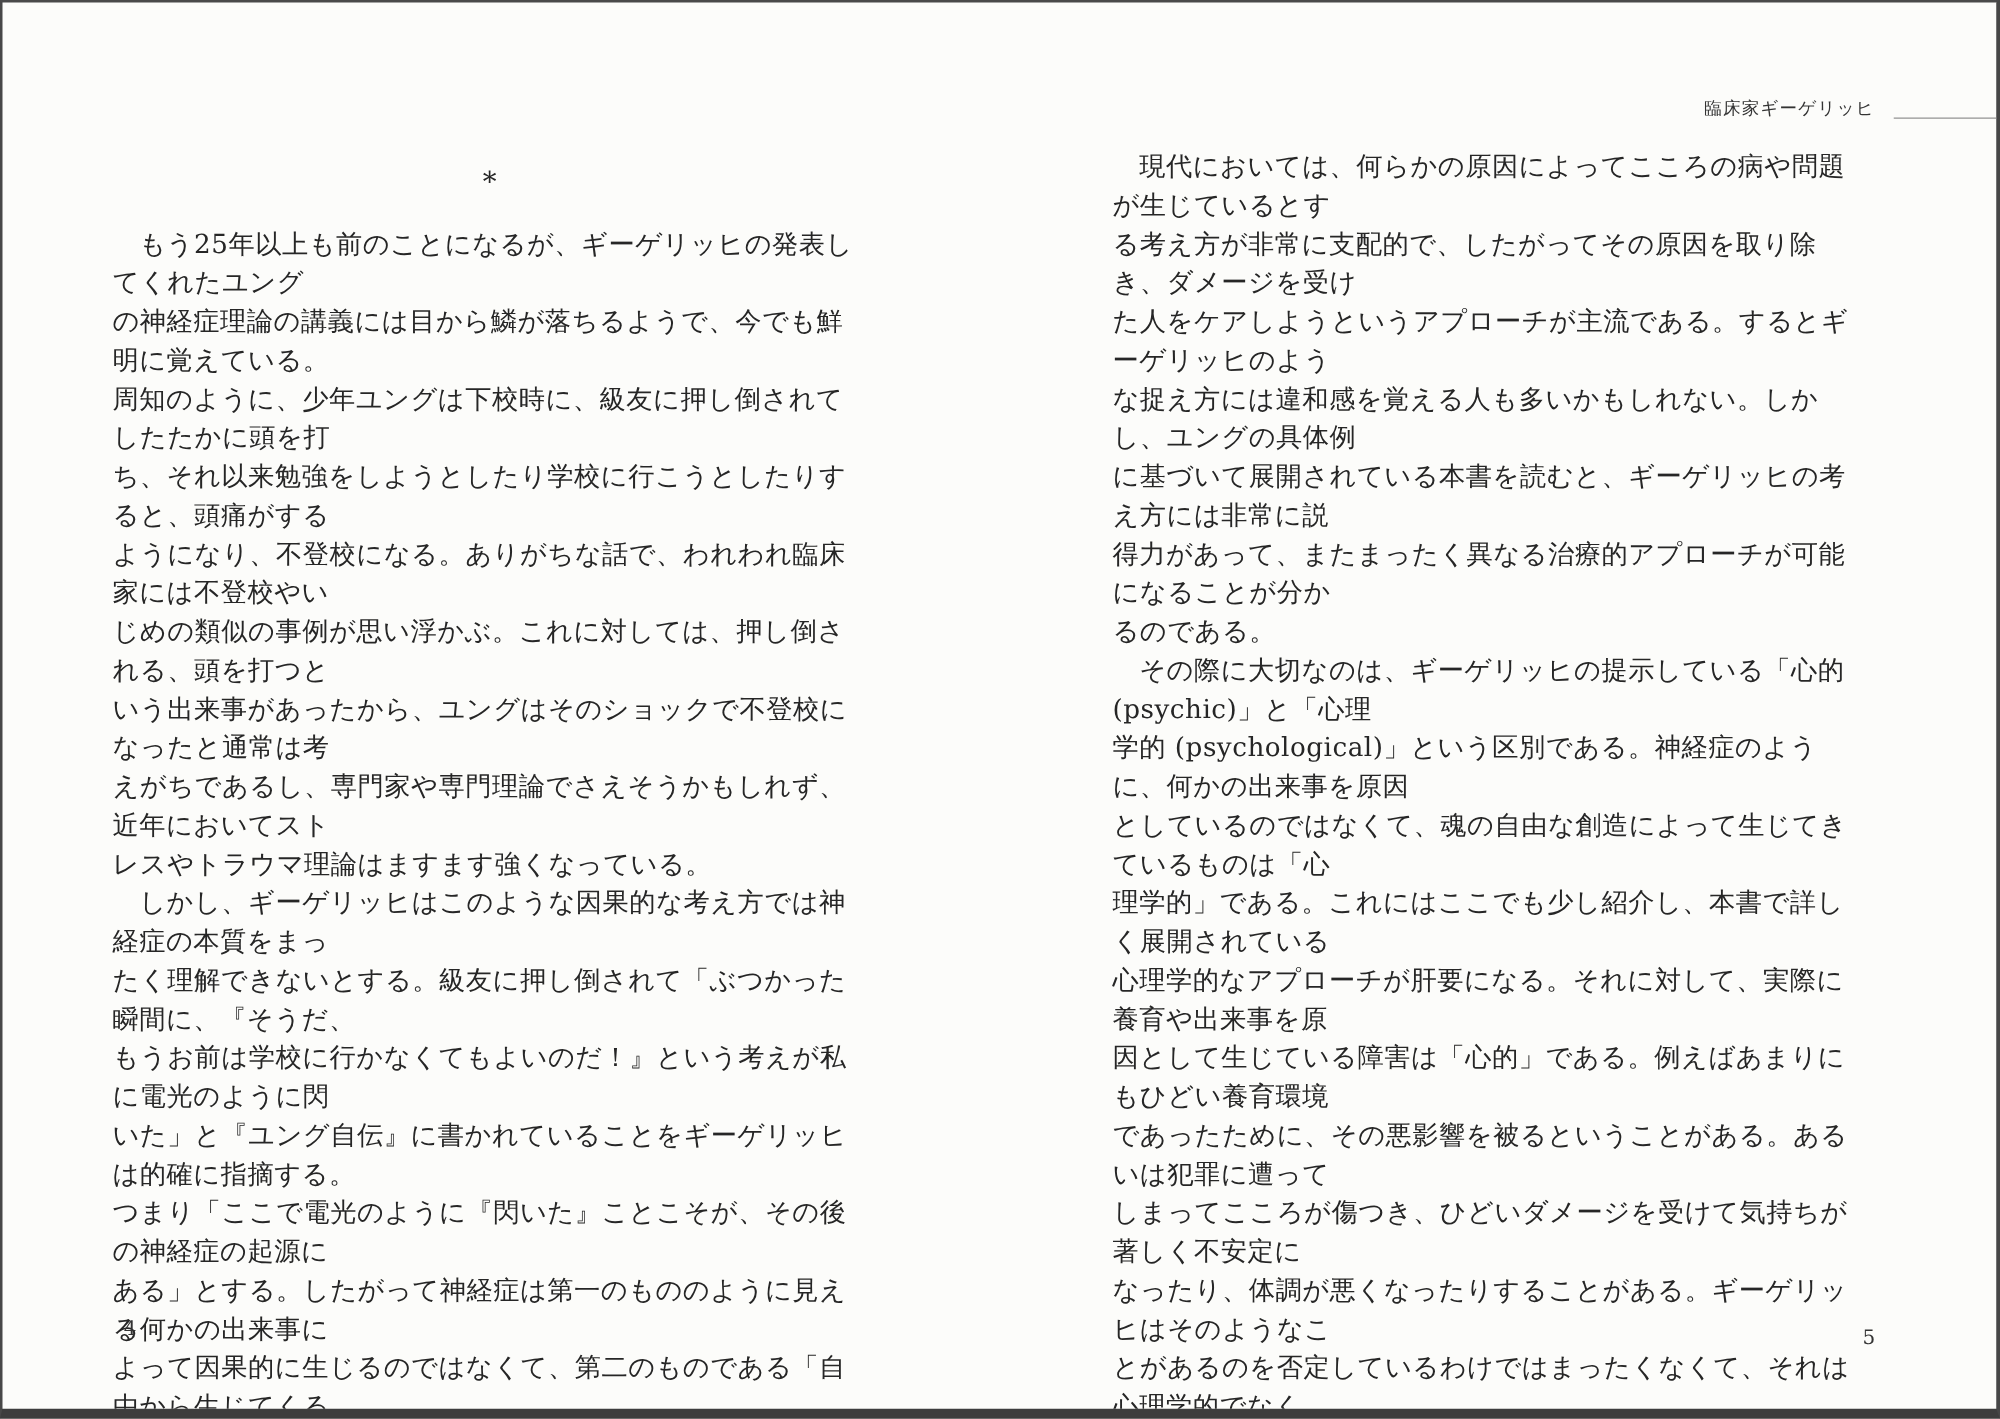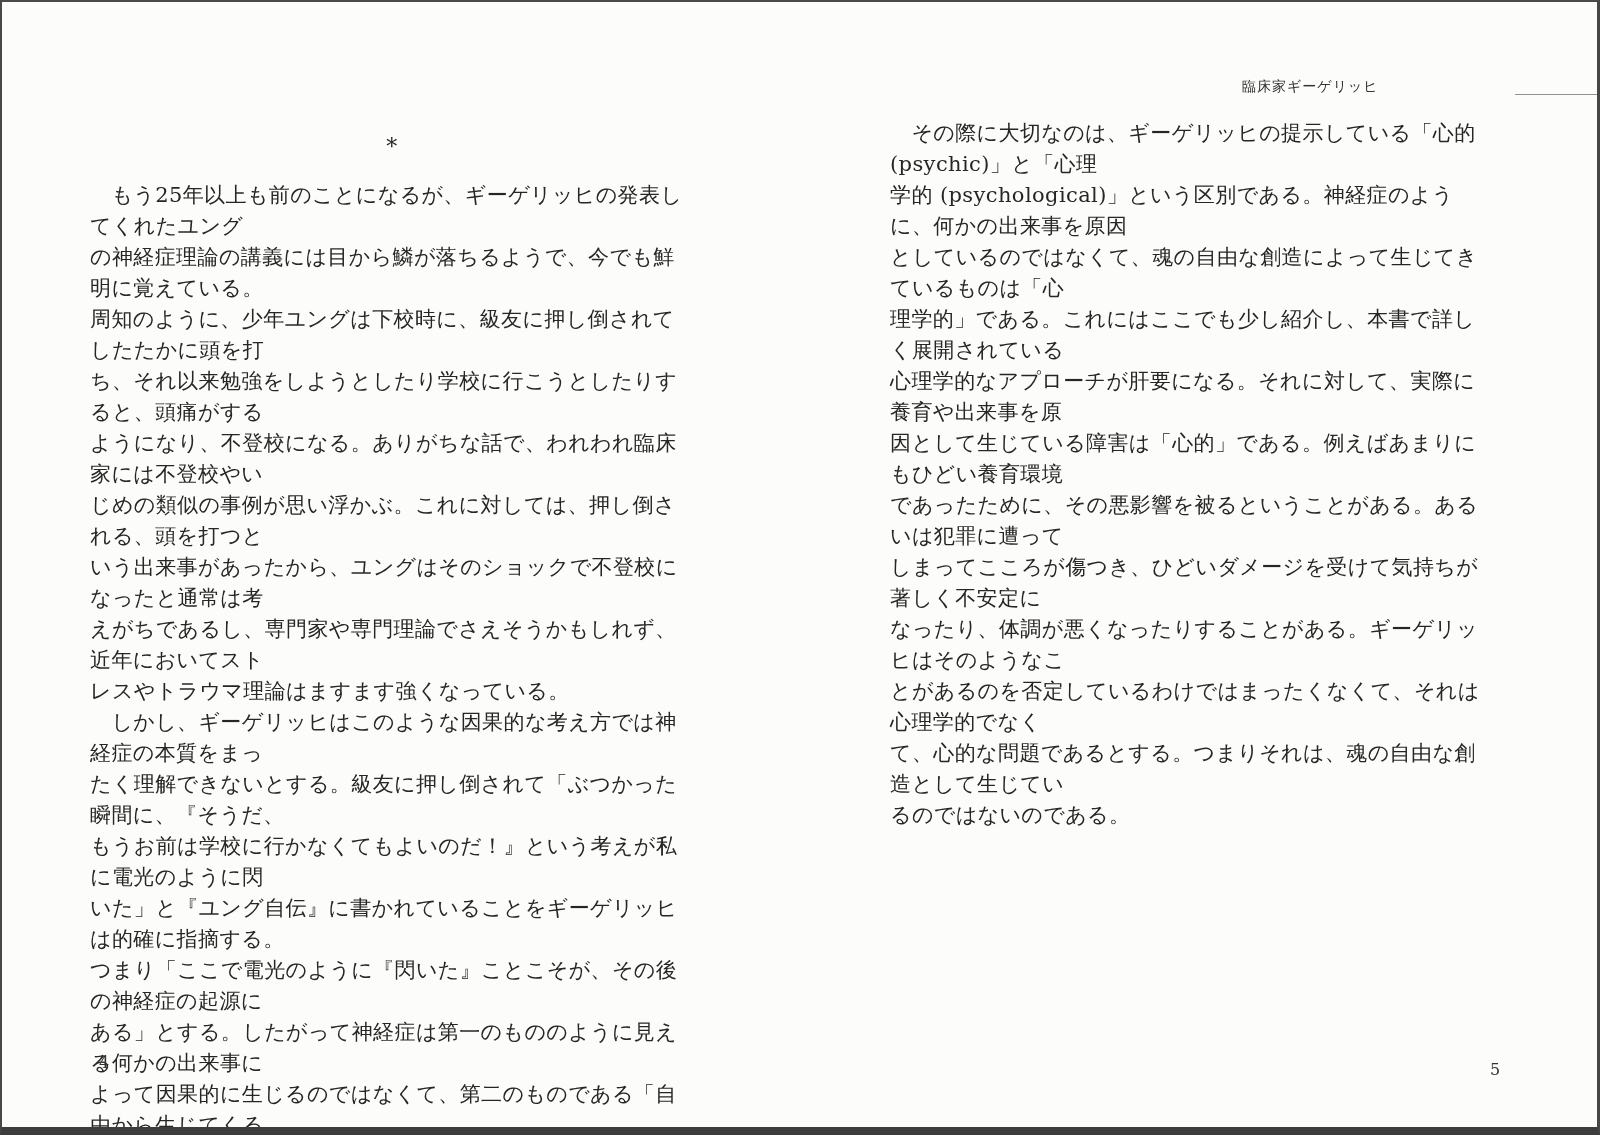--- a/index.html
+++ b/index.html
@@ -5,21 +5,21 @@
   html,body{margin:0;padding:0;}
   body{width:1600px;height:1135px;background:#e9e9e9;}
   .sheet{
     position:relative;width:1600px;height:1135px;box-sizing:border-box;
     background:#fcfcfa;overflow:hidden;
     border-top:2px solid #4a4a4a;border-left:2px solid #484848;
     border-right:3px solid #464646;border-bottom:8px solid #3d3d3d;
     font-family:"DejaVu Serif","Liberation Serif",serif;color:#262626;
   }
   .running-head{
-    position:absolute;top:76px;left:1240px;width:258px;
+    position:absolute;top:76px;left:1240px;width:258px;text-align:right;
     font-size:14px;letter-spacing:1px;color:#333;
   }
   .head-rule{position:absolute;top:92px;left:1513px;width:84px;height:1px;background:#929292;}
   .page{
     position:absolute;top:116px;width:604px;
     font-size:21px;line-height:31px;letter-spacing:0.4px;text-align:left;
   }
   .page.left{left:88px;}
   .page.right{left:888px;}
   .para{white-space:pre-line;}
@@ -52,20 +52,27 @@
 もうお前は学校に行かなくてもよいのだ！』という考えが私に電光のように閃
 いた」と『ユング自伝』に書かれていることをギーゲリッヒは的確に指摘する。
 つまり「ここで電光のように『閃いた』ことこそが、その後の神経症の起源に
 ある」とする。したがって神経症は第一のもののように見える何かの出来事に
 よって因果的に生じるのではなくて、第二のものである「自由から生じてくる
 ものであり、一つの『創造行為』である」とするのである。</div>
 
   </section>
 
   <section class="page right">
+    <div class="para">　現代においては、何らかの原因によってこころの病や問題が生じているとす
+る考え方が非常に支配的で、したがってその原因を取り除き、ダメージを受け
+た人をケアしようというアプローチが主流である。するとギーゲリッヒのよう
+な捉え方には違和感を覚える人も多いかもしれない。しかし、ユングの具体例
+に基づいて展開されている本書を読むと、ギーゲリッヒの考え方には非常に説
+得力があって、またまったく異なる治療的アプローチが可能になることが分か
+るのである。</div>
     <div class="para">　その際に大切なのは、ギーゲリッヒの提示している「心的 (psychic)」と「心理
 学的 (psychological)」という区別である。神経症のように、何かの出来事を原因
 としているのではなくて、魂の自由な創造によって生じてきているものは「心
 理学的」である。これにはここでも少し紹介し、本書で詳しく展開されている
 心理学的なアプローチが肝要になる。それに対して、実際に養育や出来事を原
 因として生じている障害は「心的」である。例えばあまりにもひどい養育環境
 であったために、その悪影響を被るということがある。あるいは犯罪に遭って
 しまってこころが傷つき、ひどいダメージを受けて気持ちが著しく不安定に
 なったり、体調が悪くなったりすることがある。ギーゲリッヒはそのようなこ
 とがあるのを否定しているわけではまったくなくて、それは心理学的でなく

